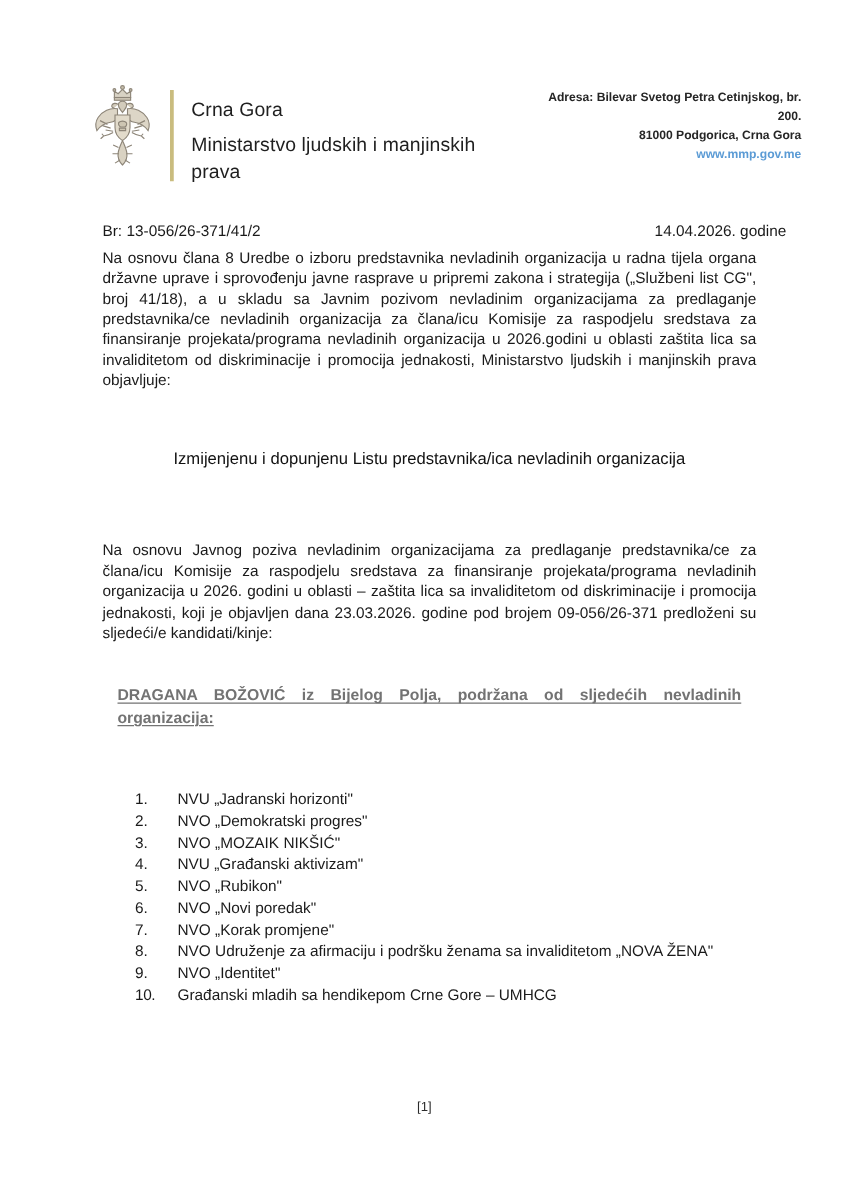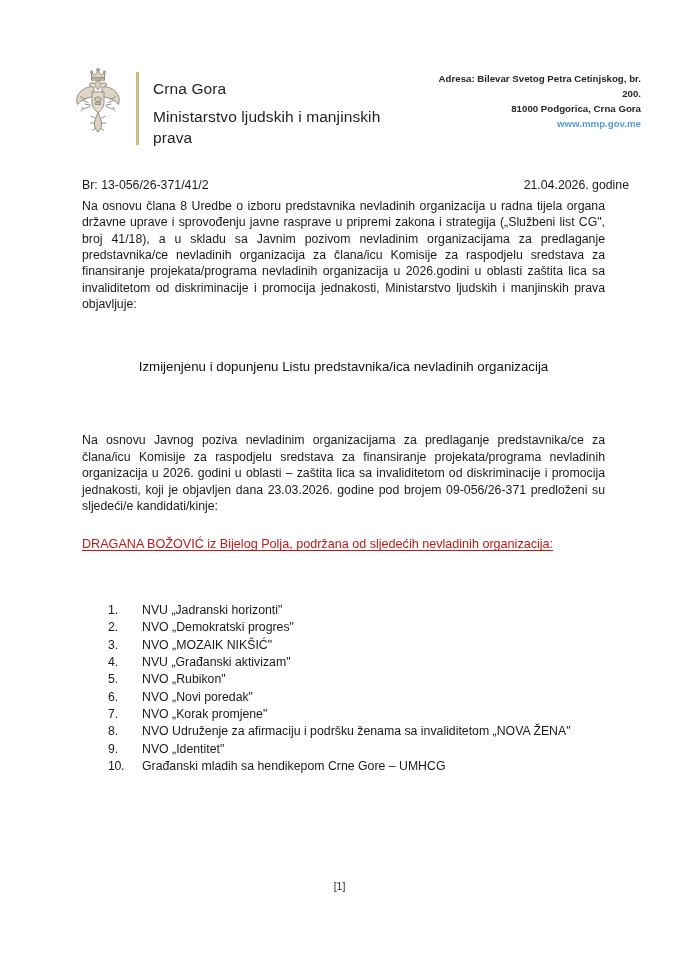--- a/index.html
+++ b/index.html
@@ -136,27 +136,27 @@
     font-weight: bold;
     font-size: 12.5px;
     line-height: 1.35;
   }
 
   .spacer-med { height: 28px; }
   .spacer-sm { height: 22px; }
 
   .person-heading {
     text-align: justify;
-    font-weight: normal;
+    font-weight: bold;
     font-size: 12.6px;
     line-height: 1.4;
-    margin: 0;
+    margin: 12px;
     text-decoration: underline;
     text-underline-offset: 2px;
-    color: #b91c1c;
+    color: #737373;
   }
 
   
   .org-list {
     margin: 48px 0 0 0;
     padding: 0 0 0 26px;
     list-style: none;
     counter-reset: orgitem;
   }
 
@@ -248,21 +248,21 @@
 
     <div class="address-block">
       <div>Adresa: Bilevar Svetog Petra Cetinjskog, br. 200.</div>
       <div>81000 Podgorica, Crna Gora</div>
       <div class="weblink">www.mmp.gov.me</div>
     </div>
   </div>
 
   <div class="refline">
     <span>Br: 13-056/26-371/41/2</span>
-    <span>21.04.2026. godine</span>
+    <span>14.04.2026. godine</span>
   </div>
 
   <div class="content">
 
     <p class="just">Na osnovu člana 8 Uredbe o izboru predstavnika nevladinih organizacija u radna tijela organa državne uprave i sprovođenju javne rasprave u pripremi zakona i strategija („Službeni list CG", broj 41/18), a u skladu sa Javnim pozivom nevladinim organizacijama za predlaganje predstavnika/ce nevladinih organizacija za člana/icu Komisije za raspodjelu sredstava za finansiranje projekata/programa nevladinih organizacija u 2026.godini u oblasti zaštita lica sa invaliditetom od diskriminacije i promocija jednakosti, Ministarstvo ljudskih i manjinskih prava objavljuje:</p>
 
     <div class="spacer-title-top"></div>
 
     <p class="doc-title">Izmijenjenu i dopunjenu Listu predstavnika/ica nevladinih organizacija</p>
 

